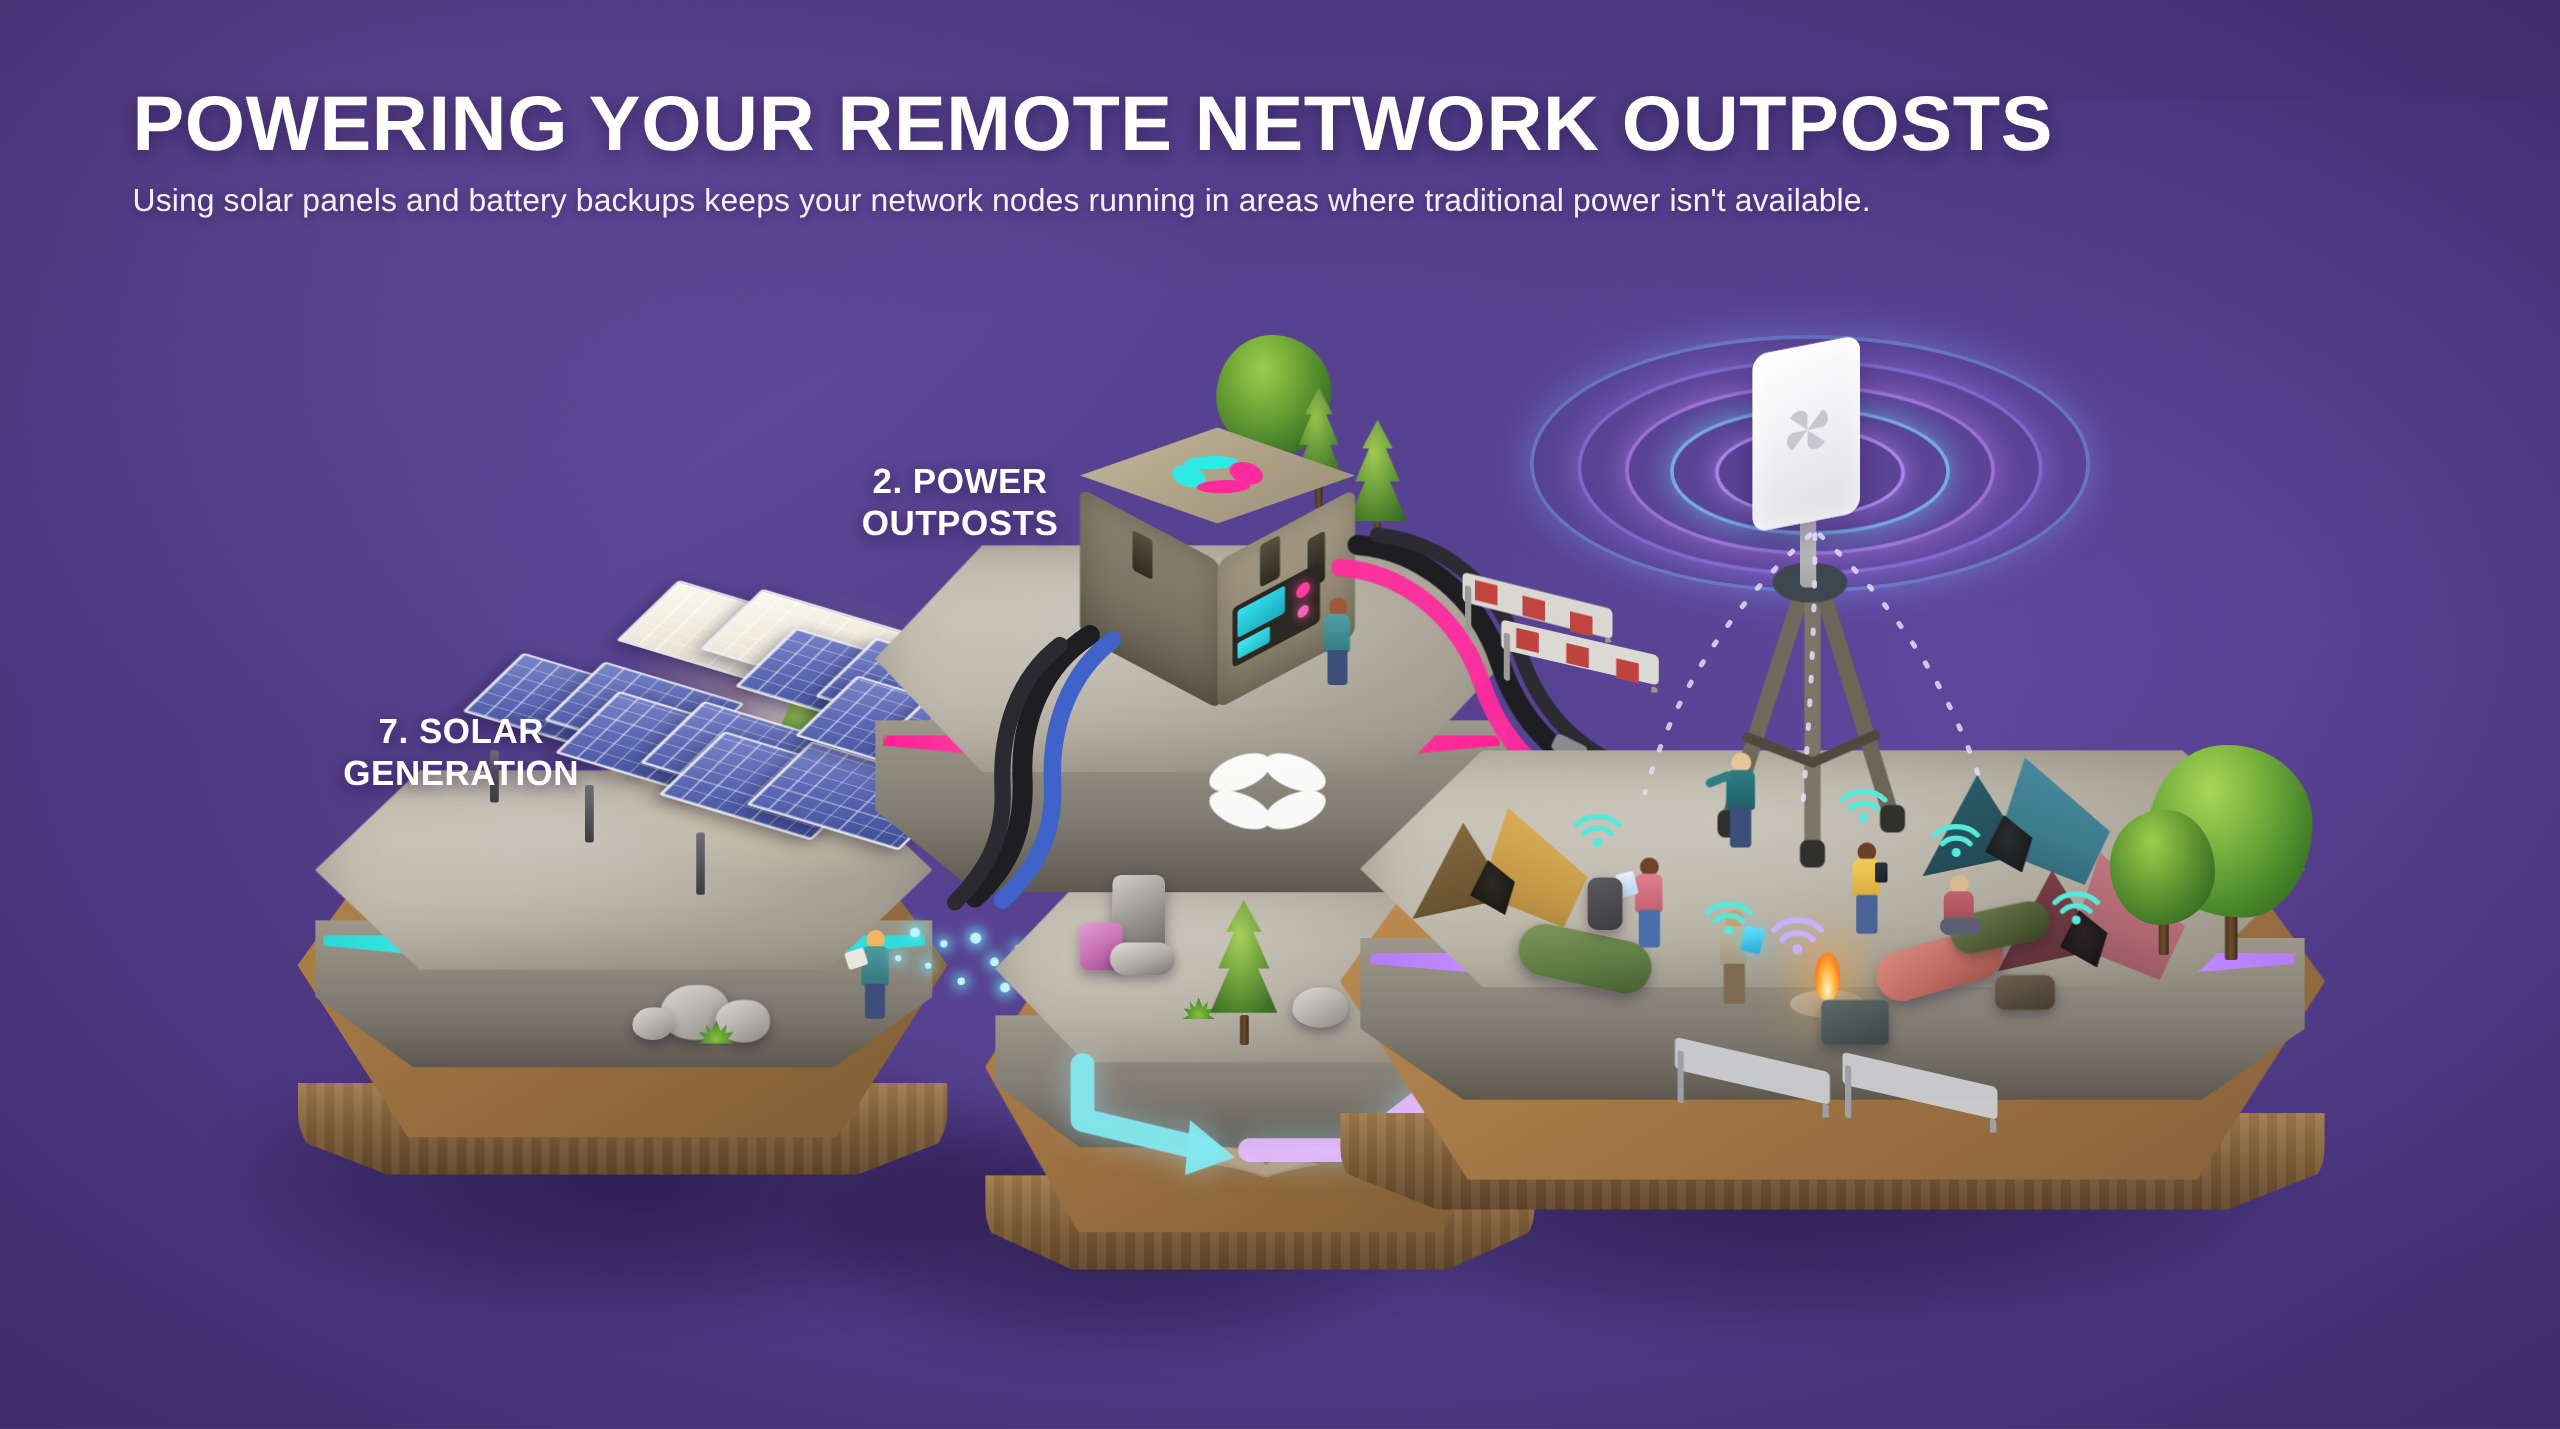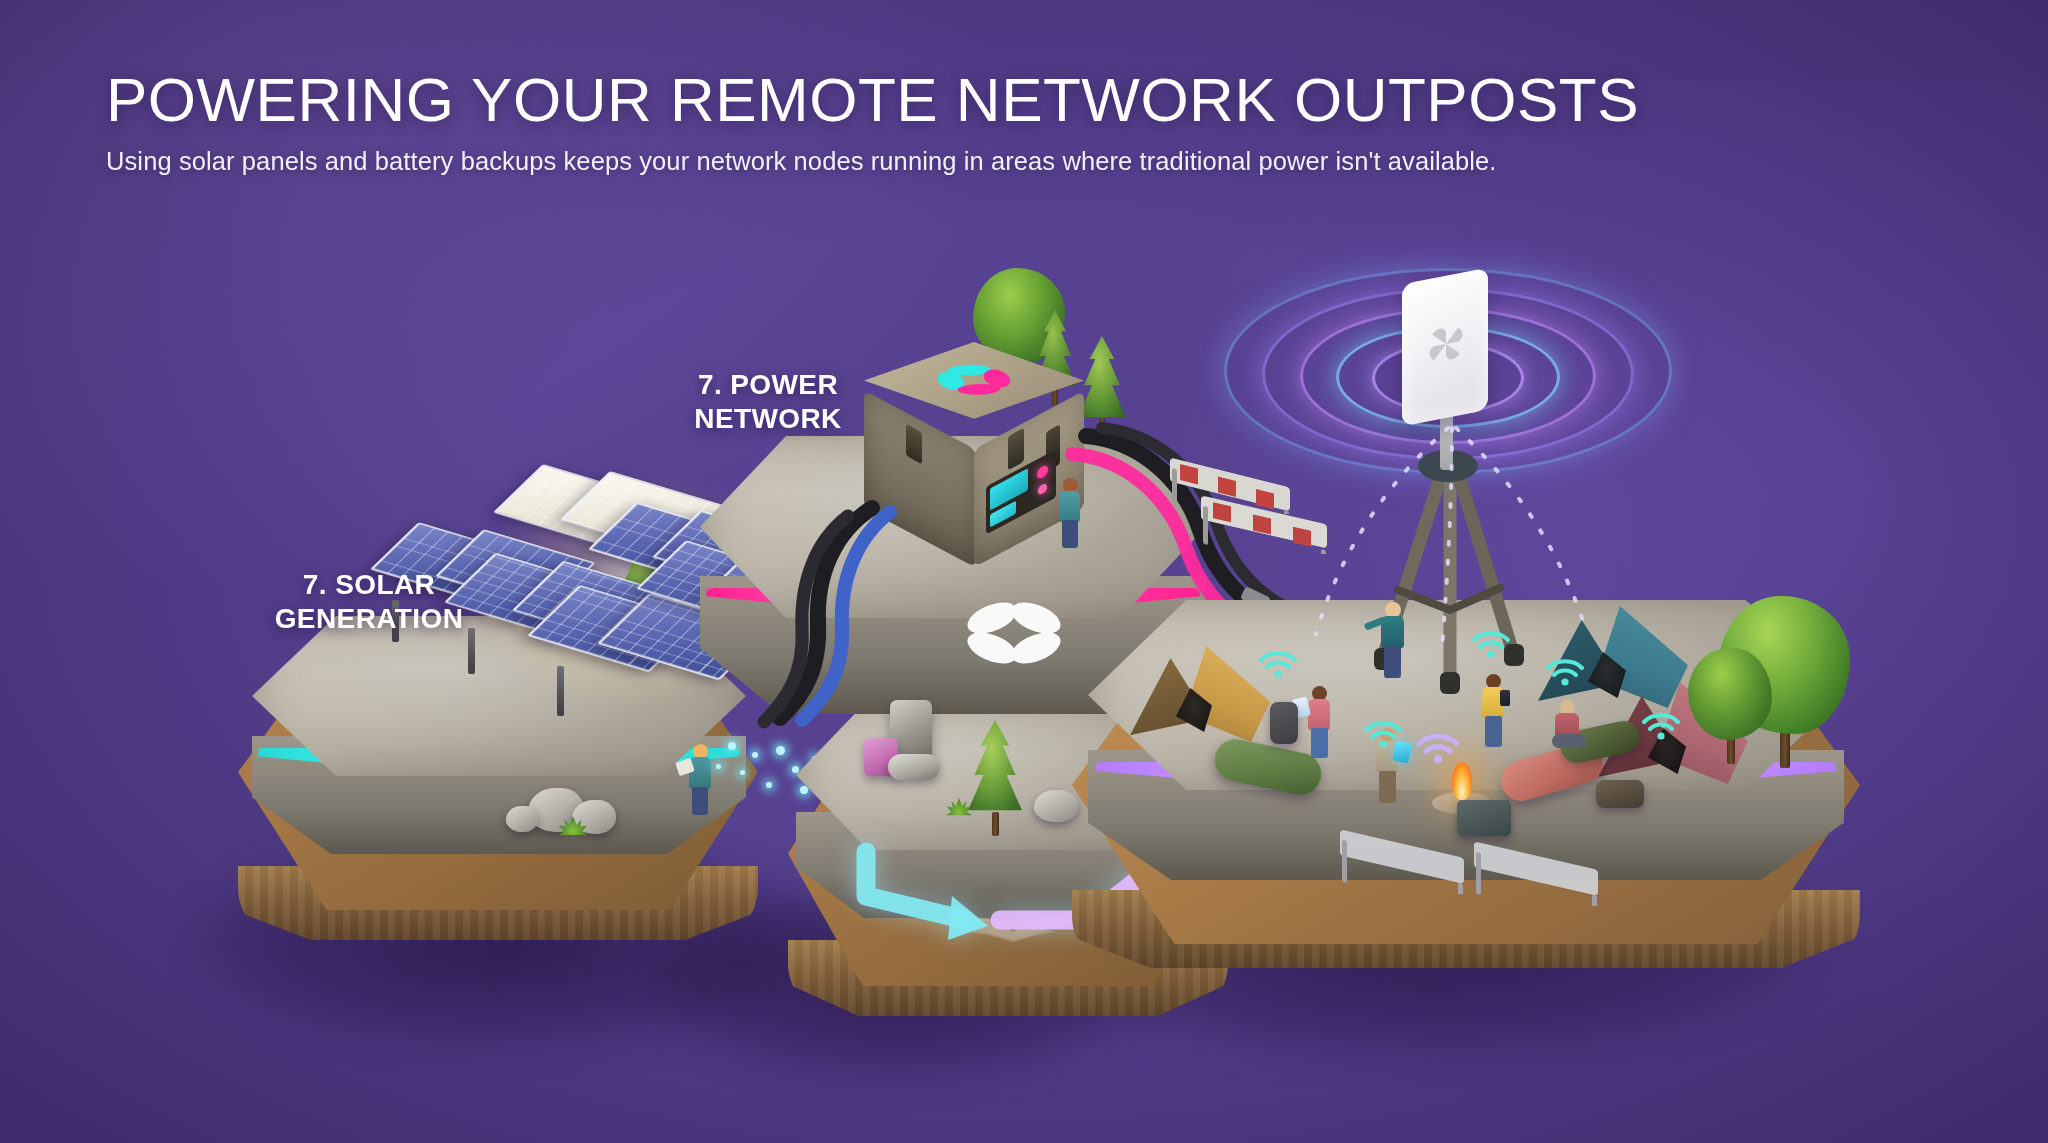--- a/index.html
+++ b/index.html
@@ -23,21 +23,21 @@
   }
   #bg-vignette{
     position:absolute; inset:0;
     background:radial-gradient(ellipse at 50% 48%, rgba(0,0,0,0) 38%, rgba(30,16,62,.45) 100%);
     pointer-events:none;
   }
 
   
   #header{ position:absolute; left:106px; top:68px; width:1860px; z-index:40; }
   #page-title{
-    font-size:62px; font-weight:normal; color:#ffffff; letter-spacing:.5px;
+    font-size:62px; font-weight:bold; color:#ffffff; letter-spacing:.5px;
     line-height:1.04; text-shadow:0 3px 14px rgba(25,10,55,.45);
     white-space:nowrap;
   }
   #page-subtitle{
     margin-top:15px; font-size:25.5px; color:#f2eefb; font-weight:normal;
     letter-spacing:.1px; text-shadow:0 2px 8px rgba(25,10,55,.4);
     white-space:nowrap;
   }
 
   
@@ -674,20 +674,20 @@
            background:radial-gradient(ellipse at 40% 28%, #9ccd4c 0%, #639a33 42%, #3a7024 78%, #27511a 100%);"></div>
     </div>
   </div>
 
   <div class="step-label" style="left:264px;top:568px;text-align:center;width:210px;">
     <div>7. SOLAR</div>
     <div>GENERATION</div>
   </div>
 
   <div class="step-label" style="left:668px;top:368px;text-align:center;width:200px;">
-    <div>7. POWER</div>
-    <div>NETWORK</div>
+    <div>2. POWER</div>
+    <div>OUTPOSTS</div>
   </div>
 
 
 </div>
 
 <div id="bg-vignette"></div>
 
 </body></html>

